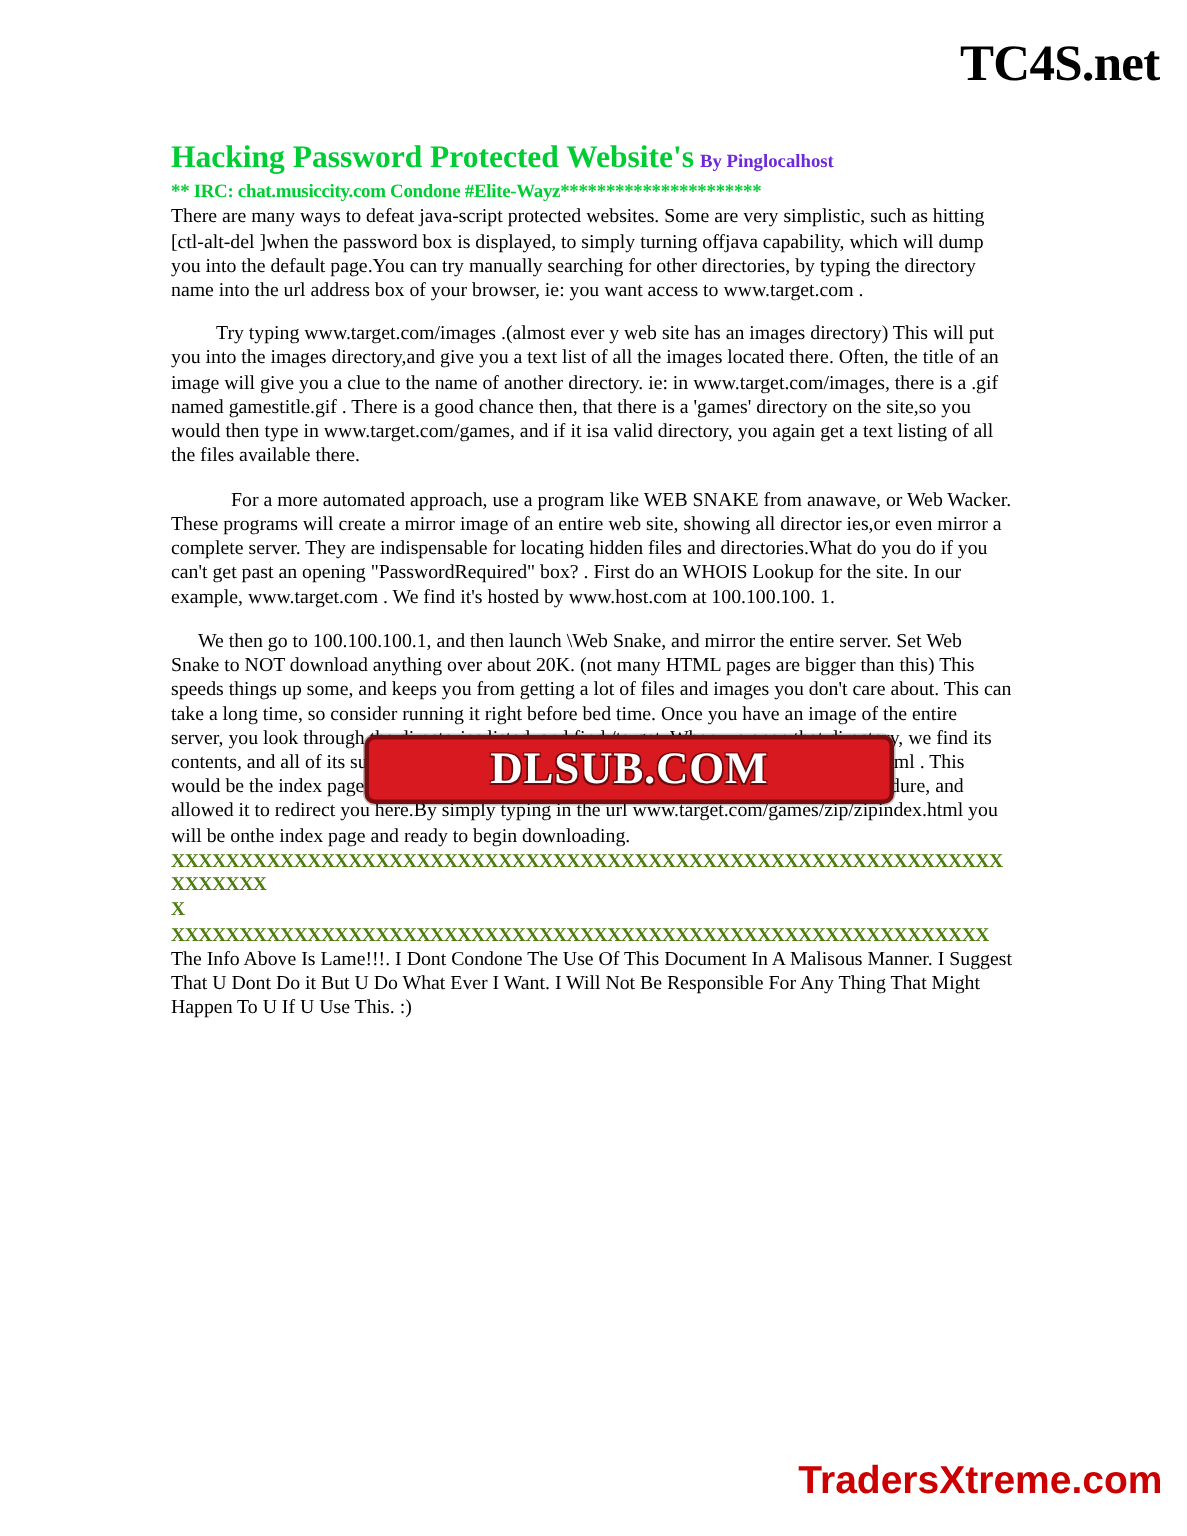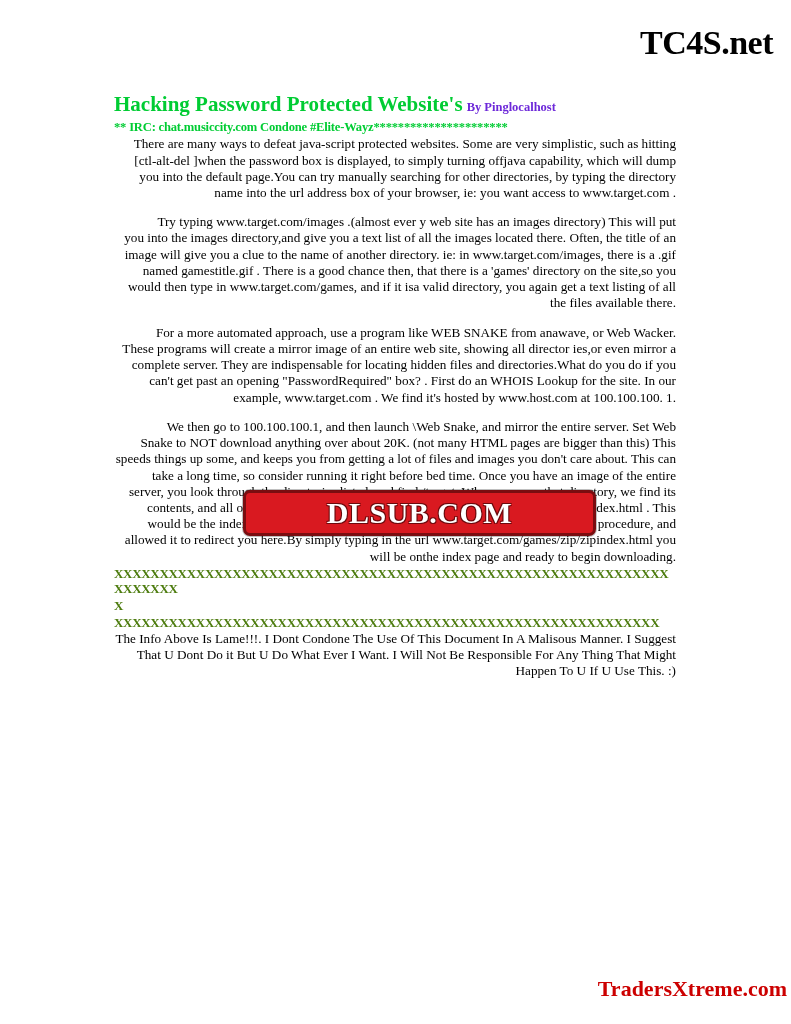--- a/index.html
+++ b/index.html
@@ -31,23 +31,23 @@
     font-weight: bold;
     color: #000000;
     letter-spacing: -0.5px;
     white-space: nowrap;
   }
 
   
   .brand-bottom {
     position: absolute;
     bottom: 22px;
-    right: 4px;
-    font-family: Liberation Serif, serif;
-    font-size: 22px;
+    right: 16px;
+    font-family: Liberation Sans, sans-serif;
+    font-size: 26px;
     font-weight: bold;
     color: #cc0000;
     white-space: nowrap;
   }
 
   
   .doc {
     position: absolute;
     left: 114px;
     top: 92px;
@@ -79,21 +79,21 @@
     font-size: 12.6px;
     font-weight: bold;
     color: #00cc33;
     letter-spacing: -0.2px;
     white-space: nowrap;
     overflow: hidden;
   }
 
   p.para {
     margin: 0 0 0 0;
-    text-align: right;
+    text-align: left;
   }
   .spacer {
     height: 13px;
   }
   .indent {
     display: inline-block;
     width: 30px;
   }
   .indent-sm {
     display: inline-block;

